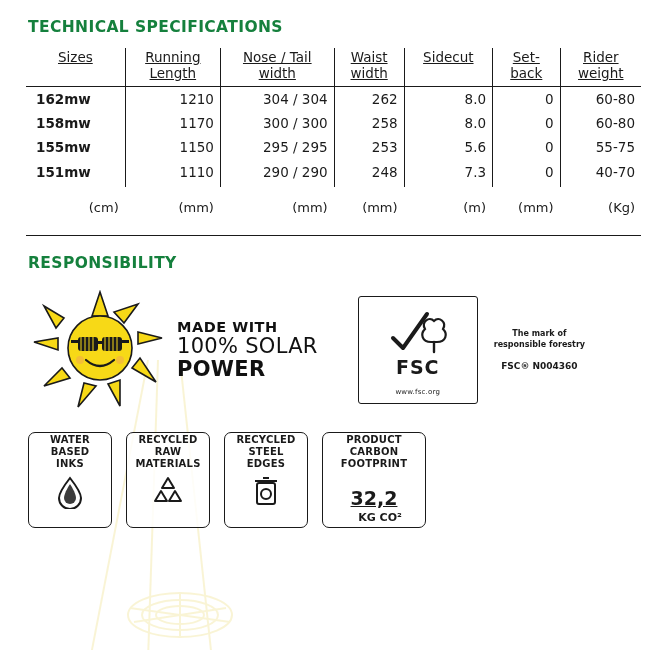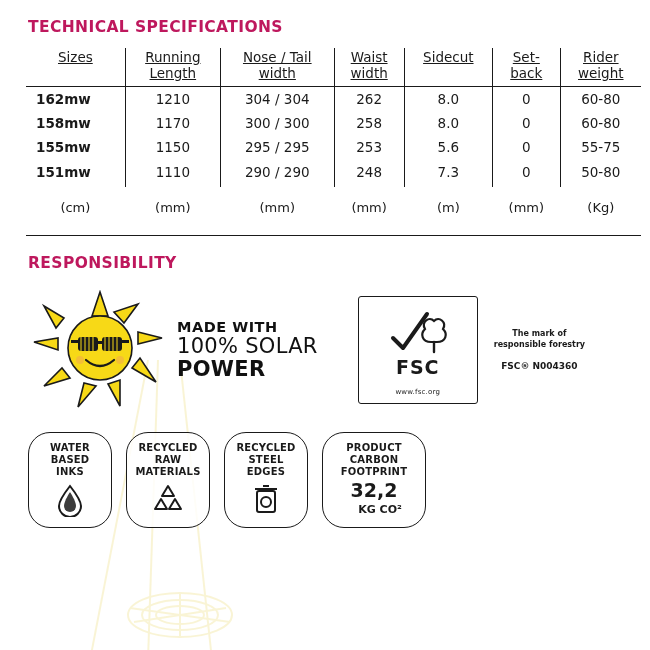--- a/index.html
+++ b/index.html
@@ -28,21 +28,21 @@
   }
 
   .content { position: relative; z-index: 2; }
 
   h2.section-title {
     font-family: "DejaVu Sans", sans-serif;
     font-size: 15.5px;
     letter-spacing: .4px;
     font-weight: bold;
     margin: 0 0 12px 14px;
-    color: #be185d;
+    color: #15803d;
   }
 
   
   table.specs {
     width: 615px;
     margin-left: 12px;
     border-collapse: collapse;
     font-size: 13.5px;
   }
   table.specs th {
@@ -50,21 +50,21 @@
     font-size: 13.5px;
     padding: 2px 6px 4px 6px;
     vertical-align: top;
     line-height: 1.18;
     text-align: center;
     color: #1a1a1a;
     text-decoration: underline;
   }
   table.specs td {
     padding: 3px 6px;
-    text-align: center;
+    text-align: right;
     font-size: 13.5px;
     line-height: 1.35;
     color: #1a1a1a;
   }
   table.specs thead tr th { border-bottom: 1.3px solid #1a1a1a; }
   table.specs td.size-cell,
   table.specs th.size-head {
     font-weight: bold;
     text-align: left;
     padding-left: 10px;
@@ -144,33 +144,33 @@
   
   .eco-row {
     display: flex;
     margin-left: 14px;
     margin-top: 22px;
     gap: 14px;
   }
   .eco {
     width: 84px; height: 96px;
     border: 1.4px solid #1a1a1a;
-    border-radius: 22px;
+    border-radius: 7px;
     display: flex; flex-direction: column;
     align-items: center;
-    padding-top: 9px;
+    padding-top: 1px;
     background: rgba(255,255,255,.82);
   }
   .eco .cap {
     font-size: 10px; font-weight: bold; text-align: center;
     line-height: 1.18; letter-spacing: .2px;
   }
   .eco .glyph { margin-top: 5px; }
   .eco.wide { width: 104px; }
-  .eco .big-num { font-size: 19px; font-weight: bold; line-height: 1; margin-top: 3px;}
+  .eco .big-num { font-size: 19px; font-weight: bold; line-height: 1; margin-top: 19px; text-decoration: underline;}
   .eco .co2 { font-size: 11px; font-weight: bold; margin-top: 3px; margin-left: 12px; }
 </style>
 </head>
 <body>
 
 <div class="page">
 
   <svg class="watermark" viewBox="0 0 260 300">
     <g fill="none" stroke="#efe08a" stroke-width="2">
       <path d="M118 0 L60 300"></path>
@@ -227,21 +227,21 @@
           <td>0</td>
           <td>55-75</td>
         </tr>
         <tr class="lastdata">
           <td class="size-cell">151mw</td>
           <td>1110</td>
           <td>290 / 290</td>
           <td>248</td>
           <td>7.3</td>
           <td>0</td>
-          <td>50-80</td>
+          <td>40-70</td>
         </tr>
         <tr class="units">
           <td>(cm)</td>
           <td>(mm)</td>
           <td>(mm)</td>
           <td>(mm)</td>
           <td>(m)</td>
           <td>(mm)</td>
           <td>(Kg)</td>
         </tr>

